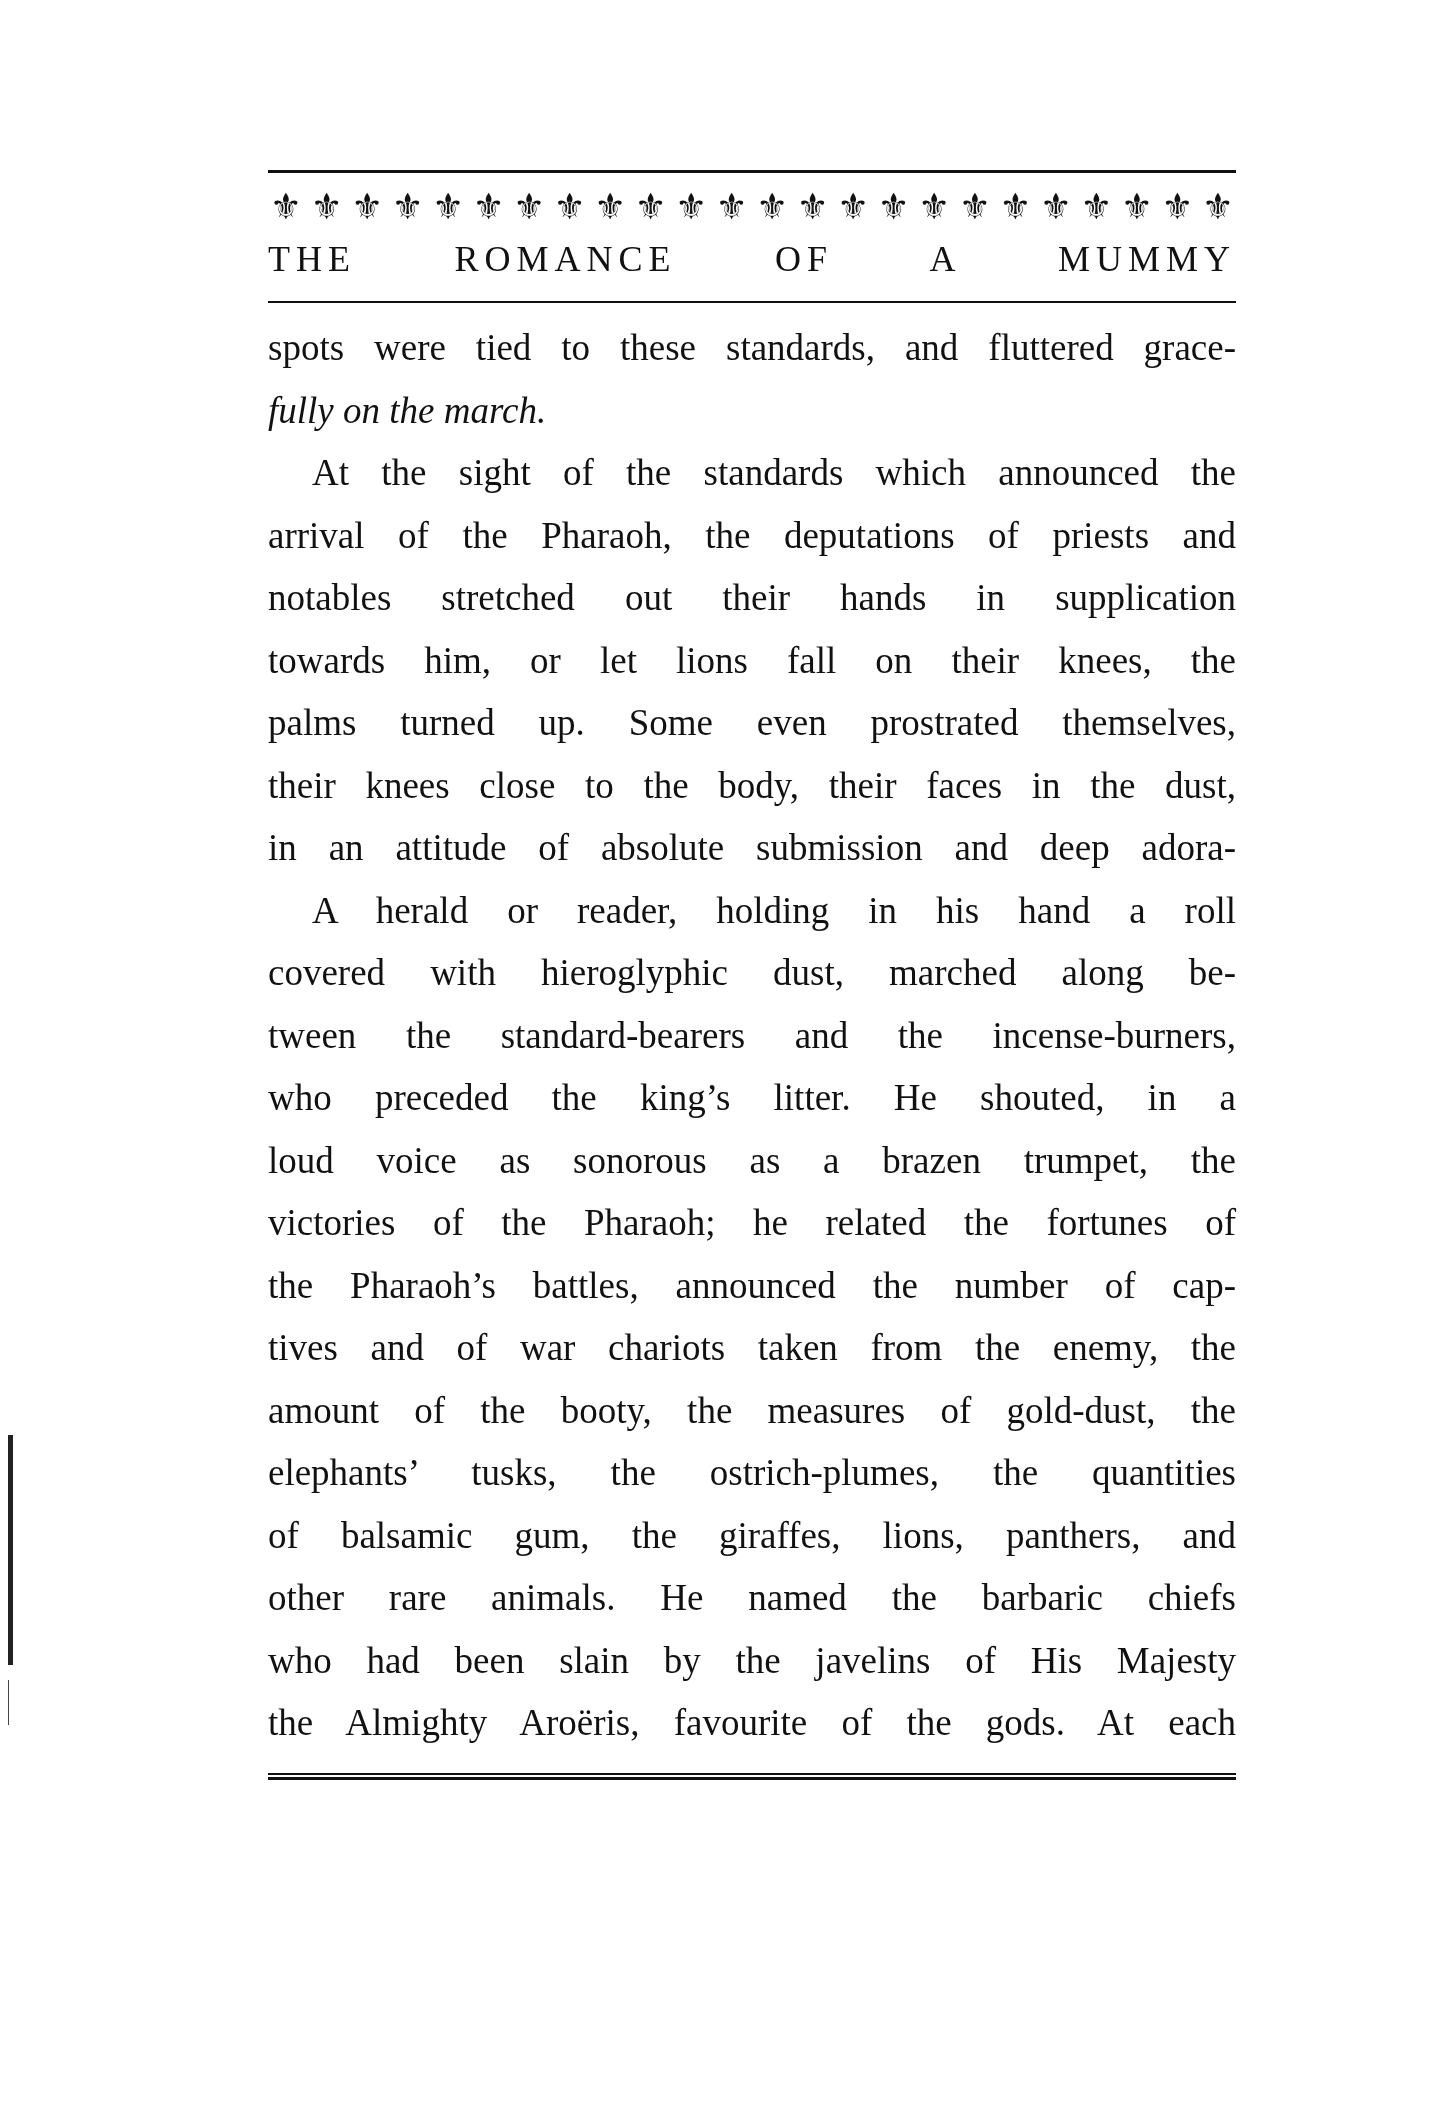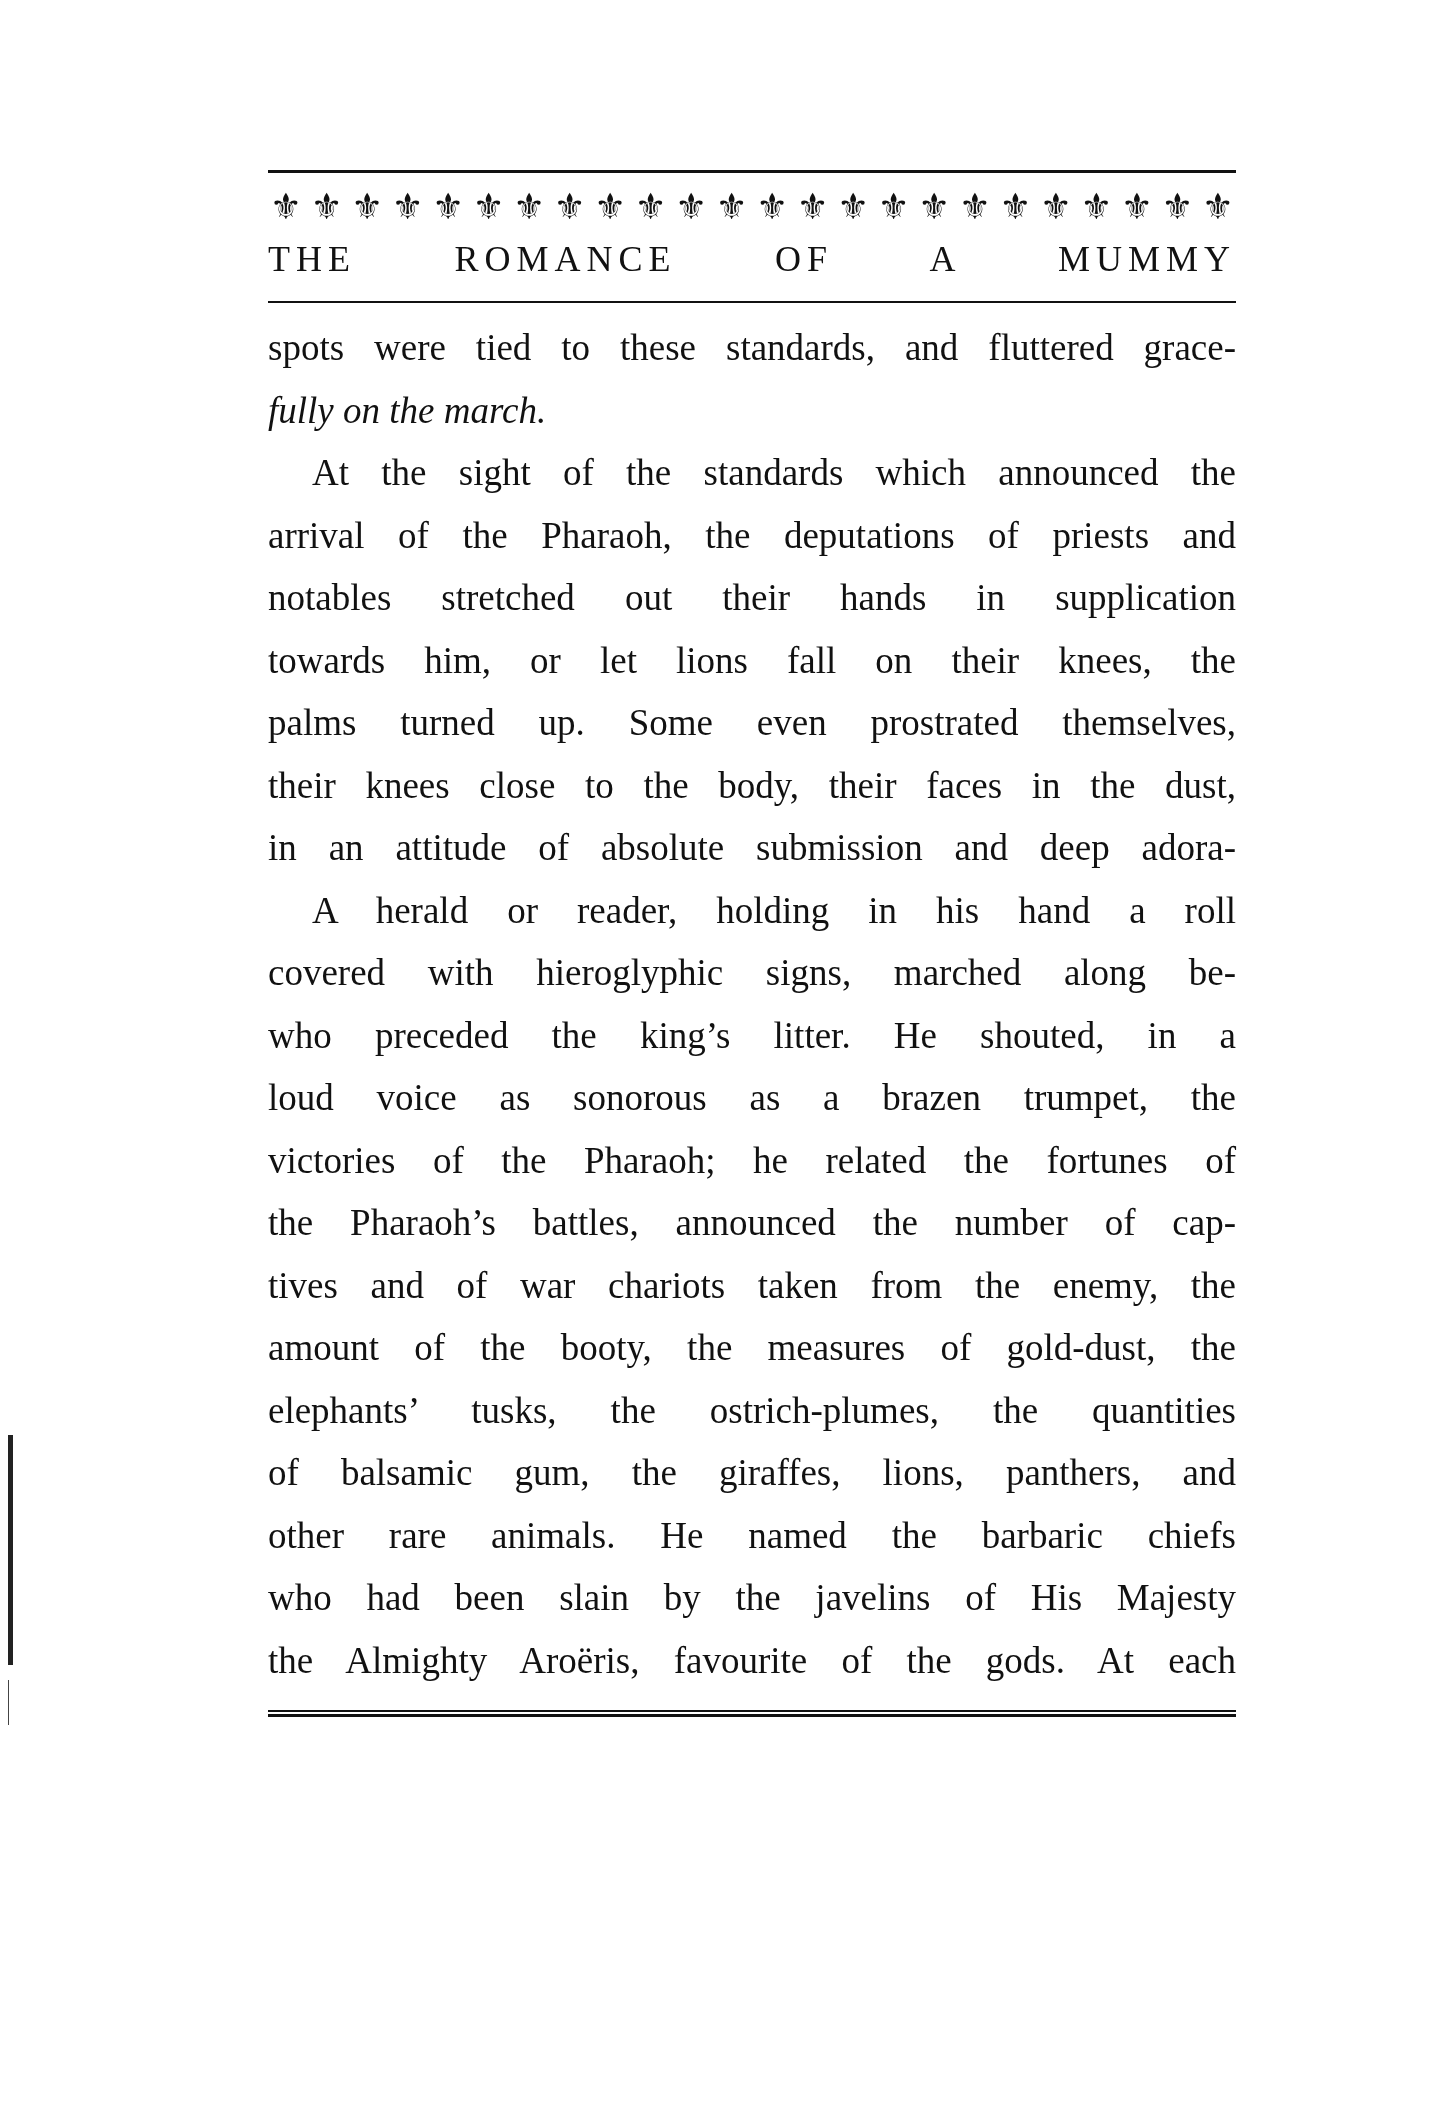--- a/index.html
+++ b/index.html
@@ -57,21 +57,22 @@
       <span class="line">spots were tied to these standards, and fluttered grace-</span>
       <span class="line last">fully on the march.</span>
       <span class="line indent">At the sight of the standards which announced the</span>
       <span class="line">arrival of the Pharaoh, the deputations of priests and</span>
       <span class="line">notables stretched out their hands in supplication</span>
       <span class="line">towards him, or let lions fall on their knees, the</span>
       <span class="line">palms turned up. Some even prostrated themselves,</span>
       <span class="line">their knees close to the body, their faces in the dust,</span>
       <span class="line">in an attitude of absolute submission and deep adora-</span>
       <span class="line indent">A herald or reader, holding in his hand a roll</span>
-      <span class="line">covered with hieroglyphic signs, marched along be-</span>
+      <span class="line">covered with hieroglyphic dust, marched along be-</span>
+      <span class="line">tween the standard-bearers and the incense-burners,</span>
       <span class="line">who preceded the king’s litter. He shouted, in a</span>
       <span class="line">loud voice as sonorous as a brazen trumpet, the</span>
       <span class="line">victories of the Pharaoh; he related the fortunes of</span>
       <span class="line">the Pharaoh’s battles, announced the number of cap-</span>
       <span class="line">tives and of war chariots taken from the enemy, the</span>
       <span class="line">amount of the booty, the measures of gold-dust, the</span>
       <span class="line">elephants’ tusks, the ostrich-plumes, the quantities</span>
       <span class="line">of balsamic gum, the giraffes, lions, panthers, and</span>
       <span class="line">other rare animals. He named the barbaric chiefs</span>
       <span class="line">who had been slain by the javelins of His Majesty</span>

